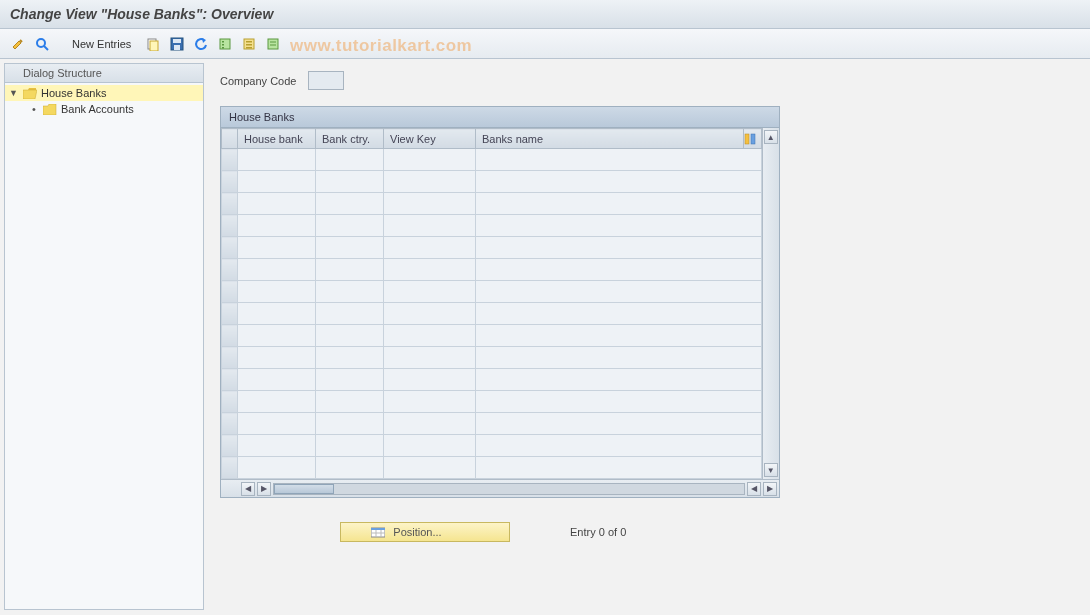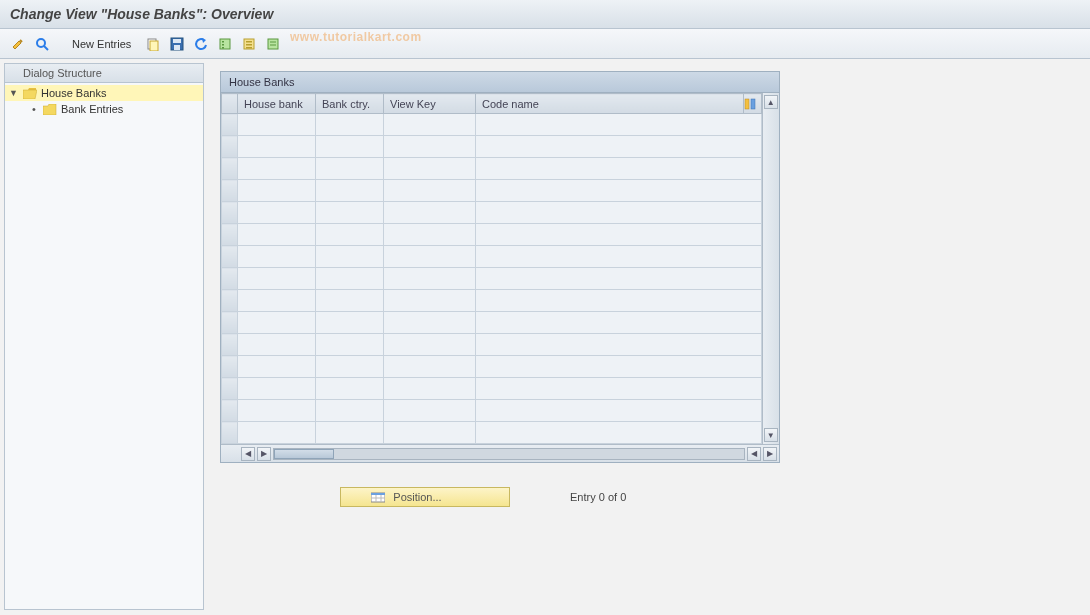--- a/index.html
+++ b/index.html
@@ -43,23 +43,23 @@
   }
   .tb-text-btn {
     padding: 2px 8px;
     cursor: pointer;
     color: #333;
     margin-left: 8px;
   }
   .watermark {
     position: absolute;
     left: 290px;
-    top: 1px;
+    top: 7px;
     color: #f0a050;
-    font-size: 12px;
+    font-size: 17px;
     font-weight: bold;
     opacity: 0.5;
     pointer-events: none;
     letter-spacing: 0.5px;
   }
   .body-area {
     display: flex;
     height: calc(100% - 60px);
     background: #f2f2f2;
   }
@@ -305,38 +305,42 @@
         </span>
         <span>House Banks</span>
       </div>
       <div class="tree-item tree-indent-1">
         <span class="tree-bullet">•</span>
         <span class="folder-icon">
           <svg width="14" height="11">
               <path d="M0 2 L5 2 L6 0 L13 0 L13 11 L0 11 Z" fill="#f4d860" stroke="#c8a830" stroke-width="0.5"></path>
             </svg>
         </span>
-        <span>Bank Entries</span>
+        <span>Bank Accounts</span>
       </div>
     </div>
   </div>
 
   <div class="main">
+    <div class="field-row">
+      <span class="field-label">Company Code</span>
+      <input class="field-input" value="" style="">
+    </div>
 
     <div class="table-frame">
       <div class="table-title">House Banks</div>
       <div class="table-wrapper">
         <table class="table-grid">
           <thead>
             <tr>
               <th class="sel-col"></th>
               <th class="col-housebank">House bank</th>
               <th class="col-ctry">Bank ctry.</th>
               <th class="col-key">View Key</th>
-              <th class="col-name">Code name</th>
+              <th class="col-name">Banks name</th>
               <th class="config-col">
                 <svg width="12" height="12">
                     <rect x="1" y="1" width="4" height="10" fill="#f4c040" stroke="#b88820" stroke-width="0.5"></rect>
                     <rect x="7" y="1" width="4" height="10" fill="#6aa0e0" stroke="#3a70b0" stroke-width="0.5"></rect>
                   </svg>
               </th>
             </tr>
           </thead>
           <tbody id="table-body">
               <tr>

